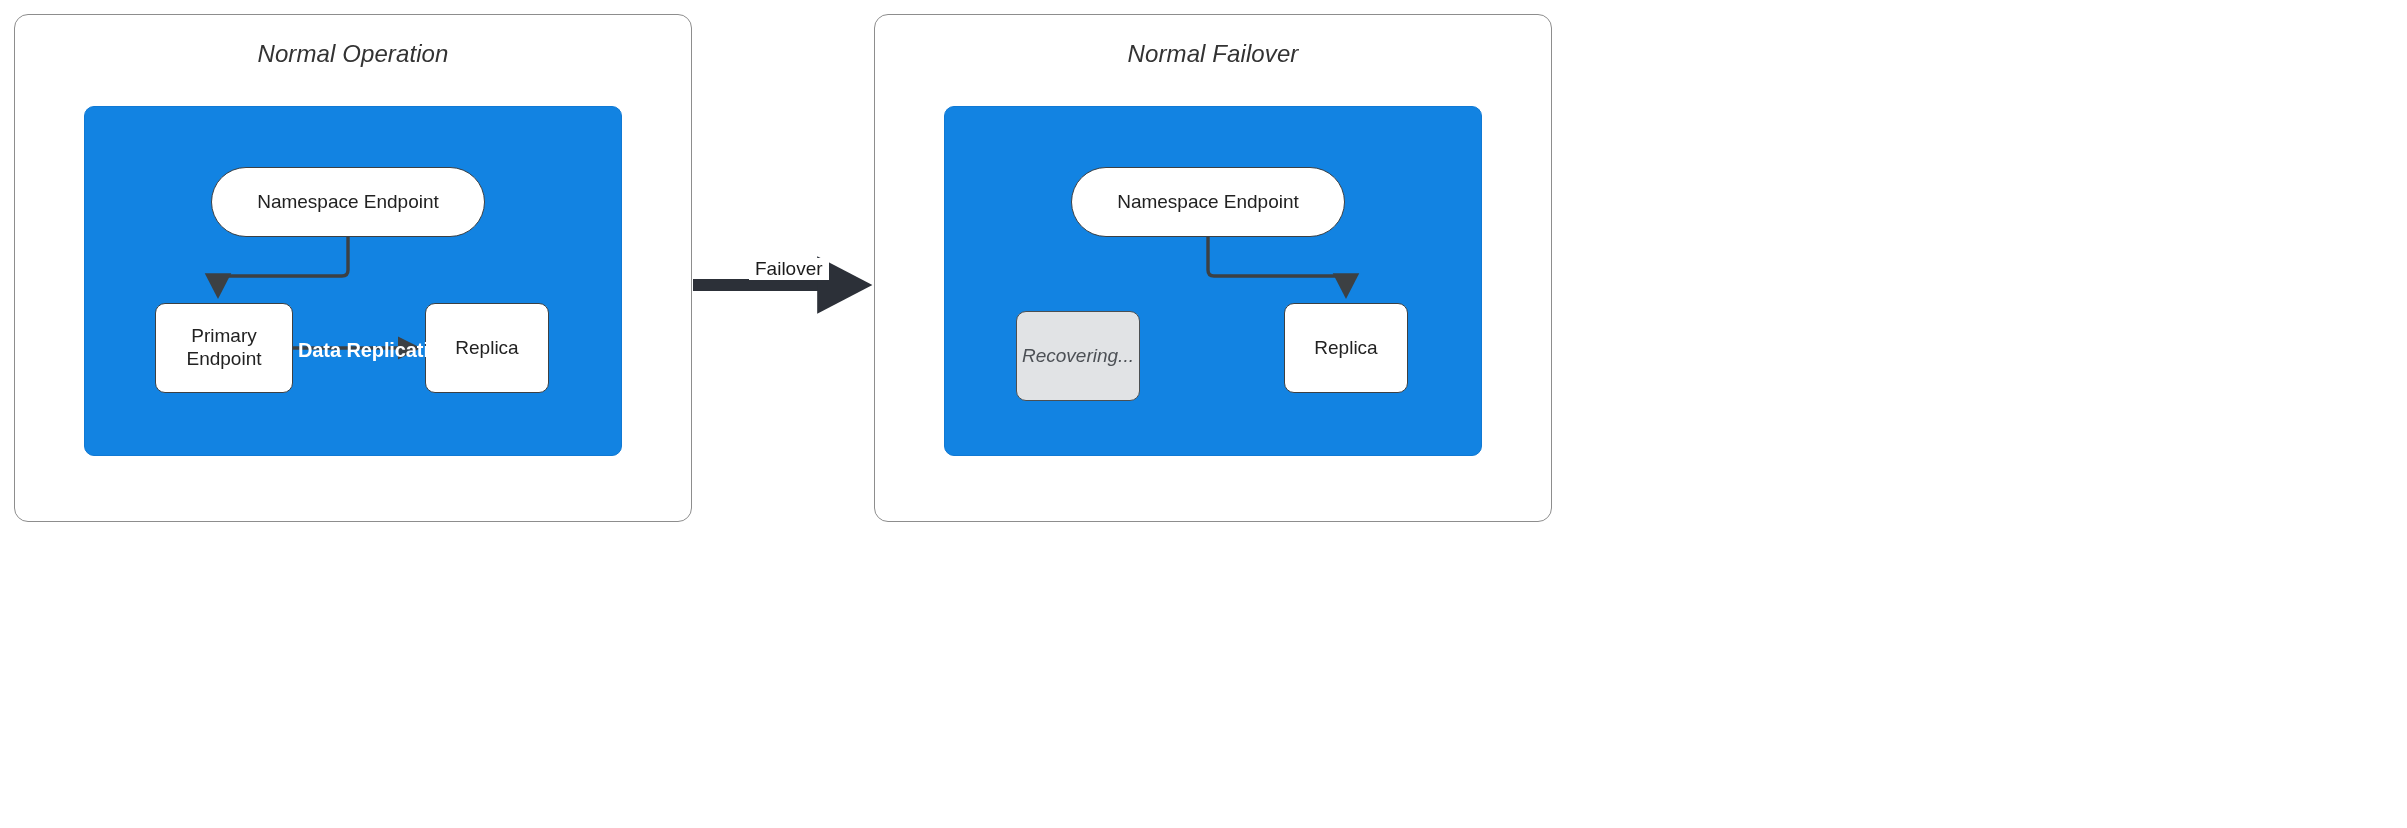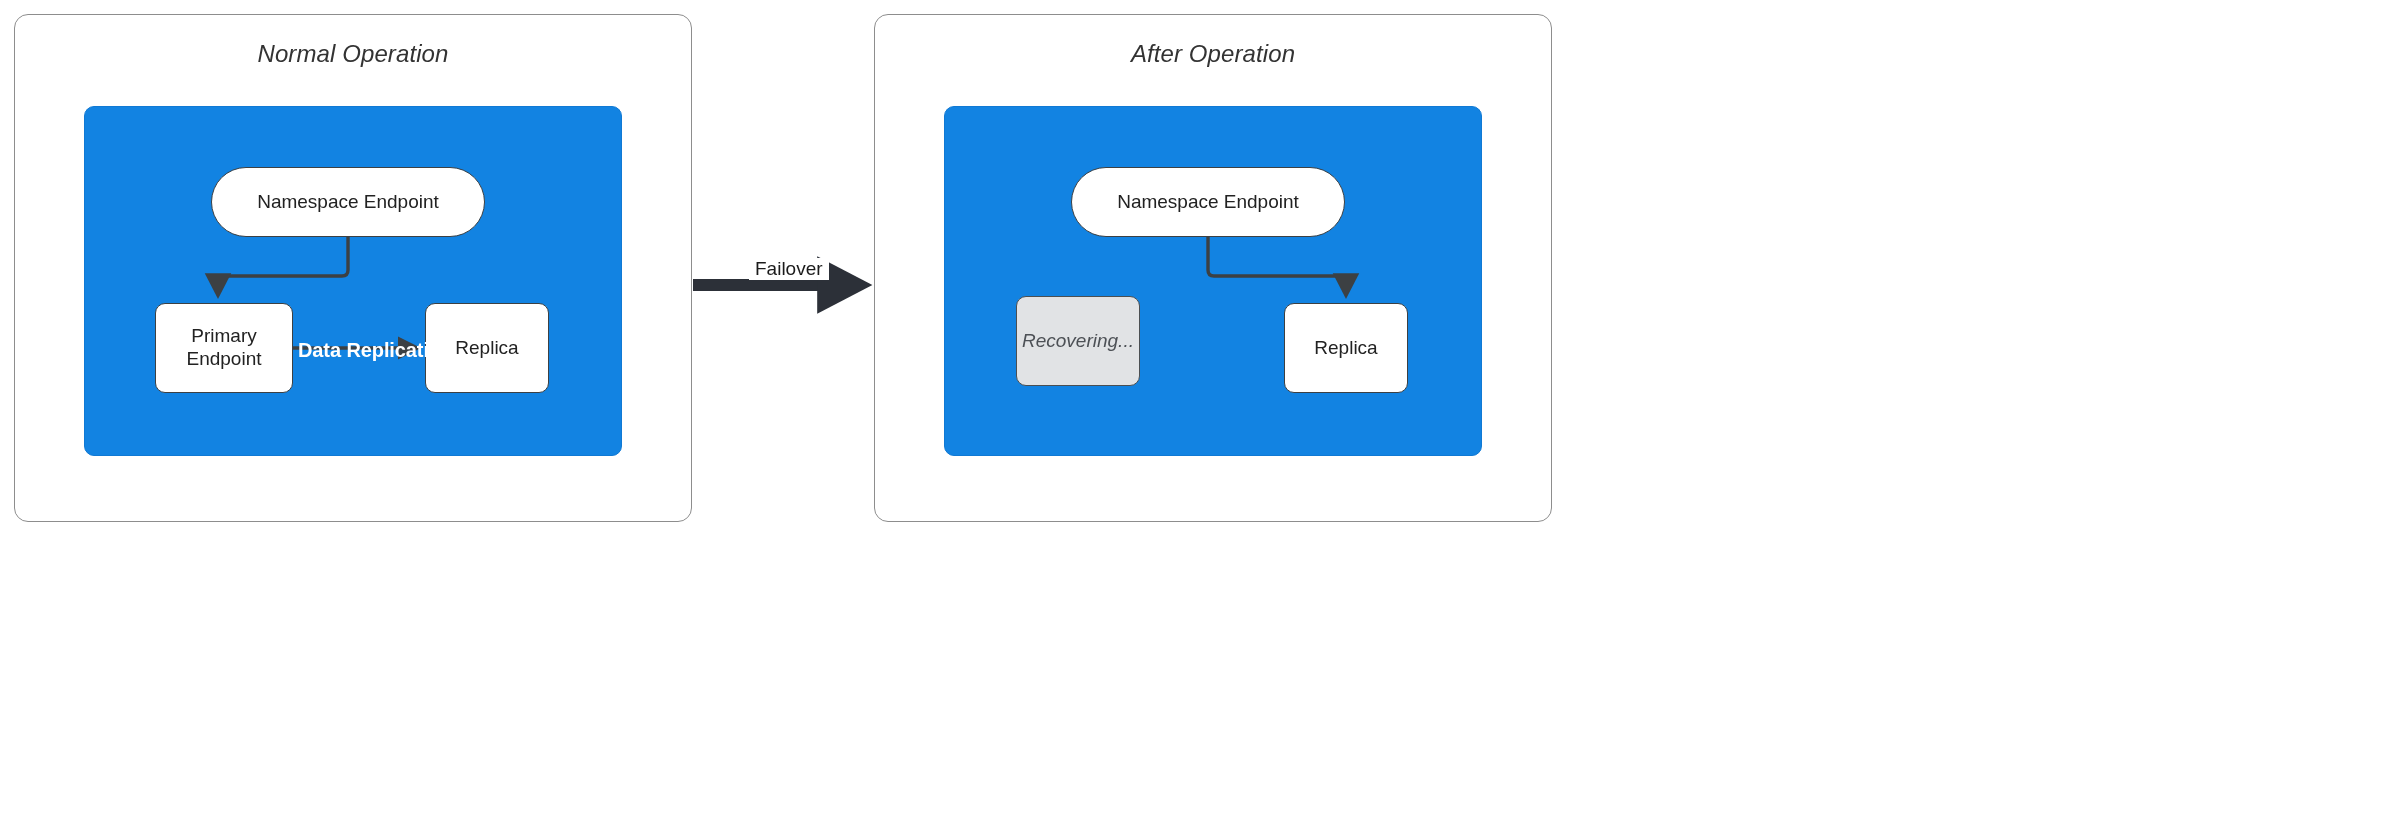--- a/index.html
+++ b/index.html
@@ -80,21 +80,21 @@
     font-style: italic;
   }
 
   
   #ep-left      { left: 211px; top: 167px; width: 274px; height: 70px; }
   #primary-left { left: 155px; top: 303px; width: 138px; height: 90px; }
   #replica-left { left: 425px; top: 303px; width: 124px; height: 90px; }
 
   
   #ep-right       { left: 1071px; top: 167px; width: 274px; height: 70px; }
-  #recovering     { left: 1016px; top: 296px; width: 124px; height: 90px; }
+  #recovering     { left: 1016px; top: 311px; width: 124px; height: 90px; }
   #replica-right  { left: 1284px; top: 303px; width: 124px; height: 90px; }
 
   
   svg.edges {
     position: absolute;
     left: 0; top: 0;
     width: 2407px;
     height: 828px;
     overflow: visible;
     pointer-events: none;
@@ -141,21 +141,21 @@
 <body>
 
 <div id="canvas">
 
   <div class="panel" id="panel-left"></div>
   <div class="panel-title" style="left:14px; width:678px;">Normal Operation</div>
 
   <div class="blue-region" id="blue-left"></div>
 
   <div class="panel" id="panel-right"></div>
-  <div class="panel-title" style="left:874px; width:678px;">After Operation</div>
+  <div class="panel-title" style="left:874px; width:678px;">Normal Failover</div>
 
   <div class="blue-region" id="blue-right"></div>
 
   <svg class="edges" viewBox="0 0 2407 828" preserveAspectRatio="none">
     <defs>
       <marker id="arrowhead" markerWidth="9" markerHeight="9" refX="6.4" refY="4.5" orient="auto" markerUnits="strokeWidth">
         <path d="M0,0.6 L7.6,4.5 L0,8.4 z" fill="#3c4043"></path>
       </marker>
       <marker id="arrowhead-sm" markerWidth="8" markerHeight="8" refX="5.6" refY="4" orient="auto" markerUnits="strokeWidth">
         <path d="M0,0.6 L6.8,4 L0,7.4 z" fill="#3c4043"></path>

